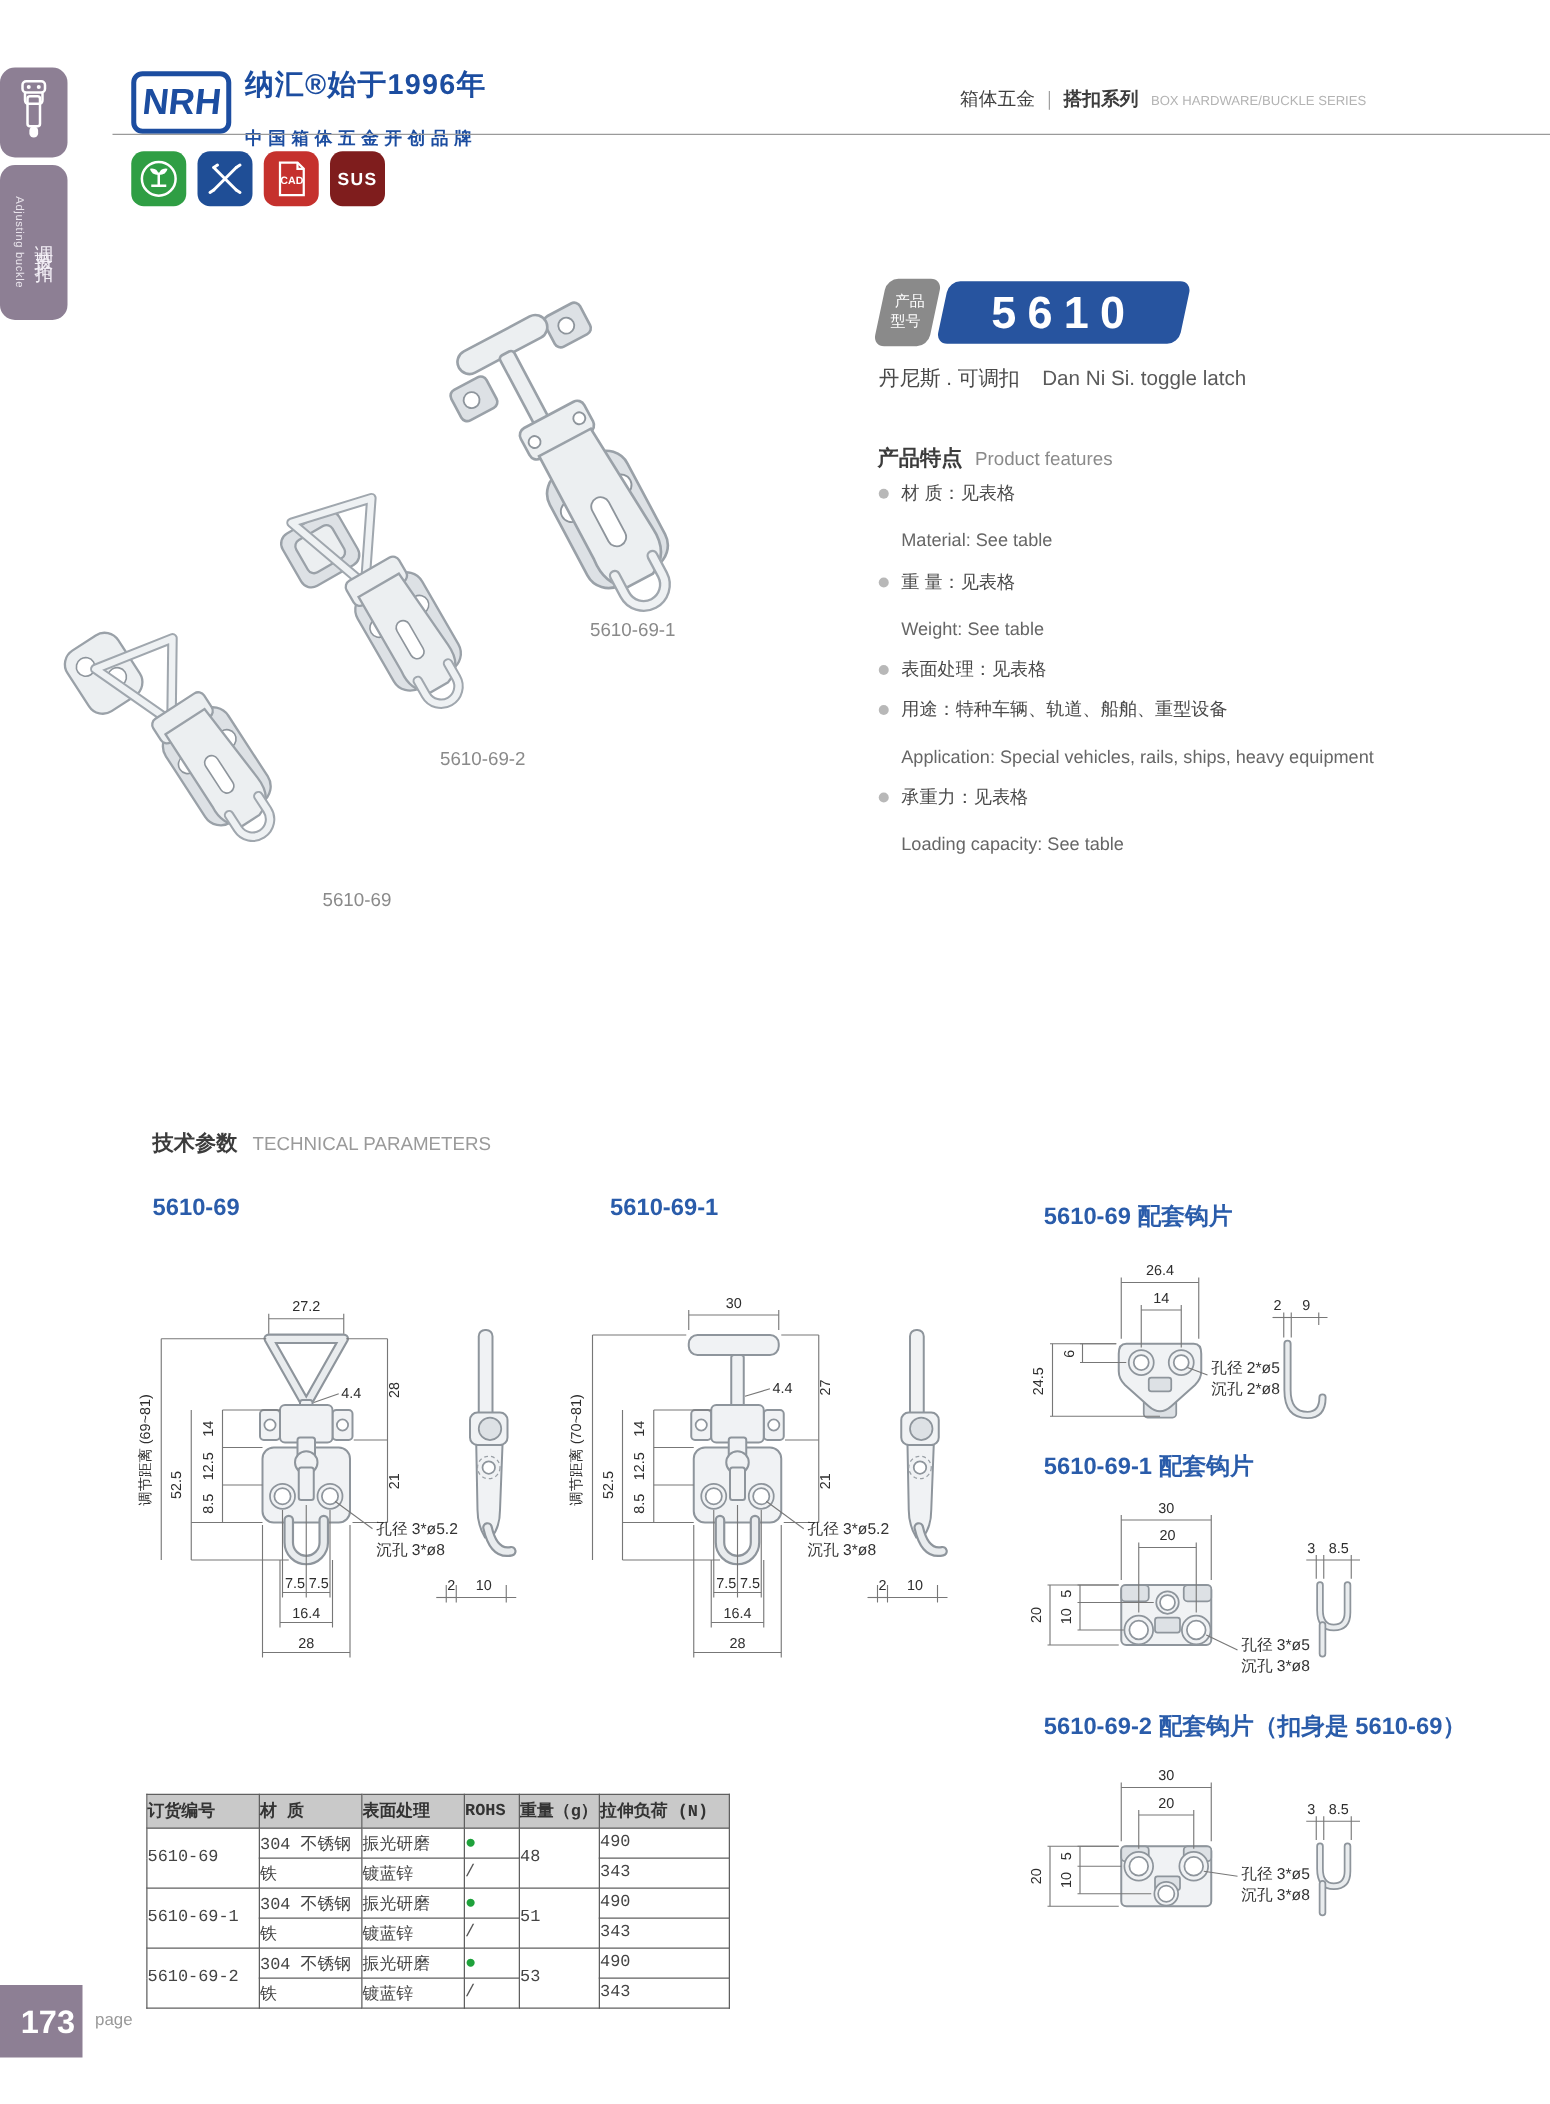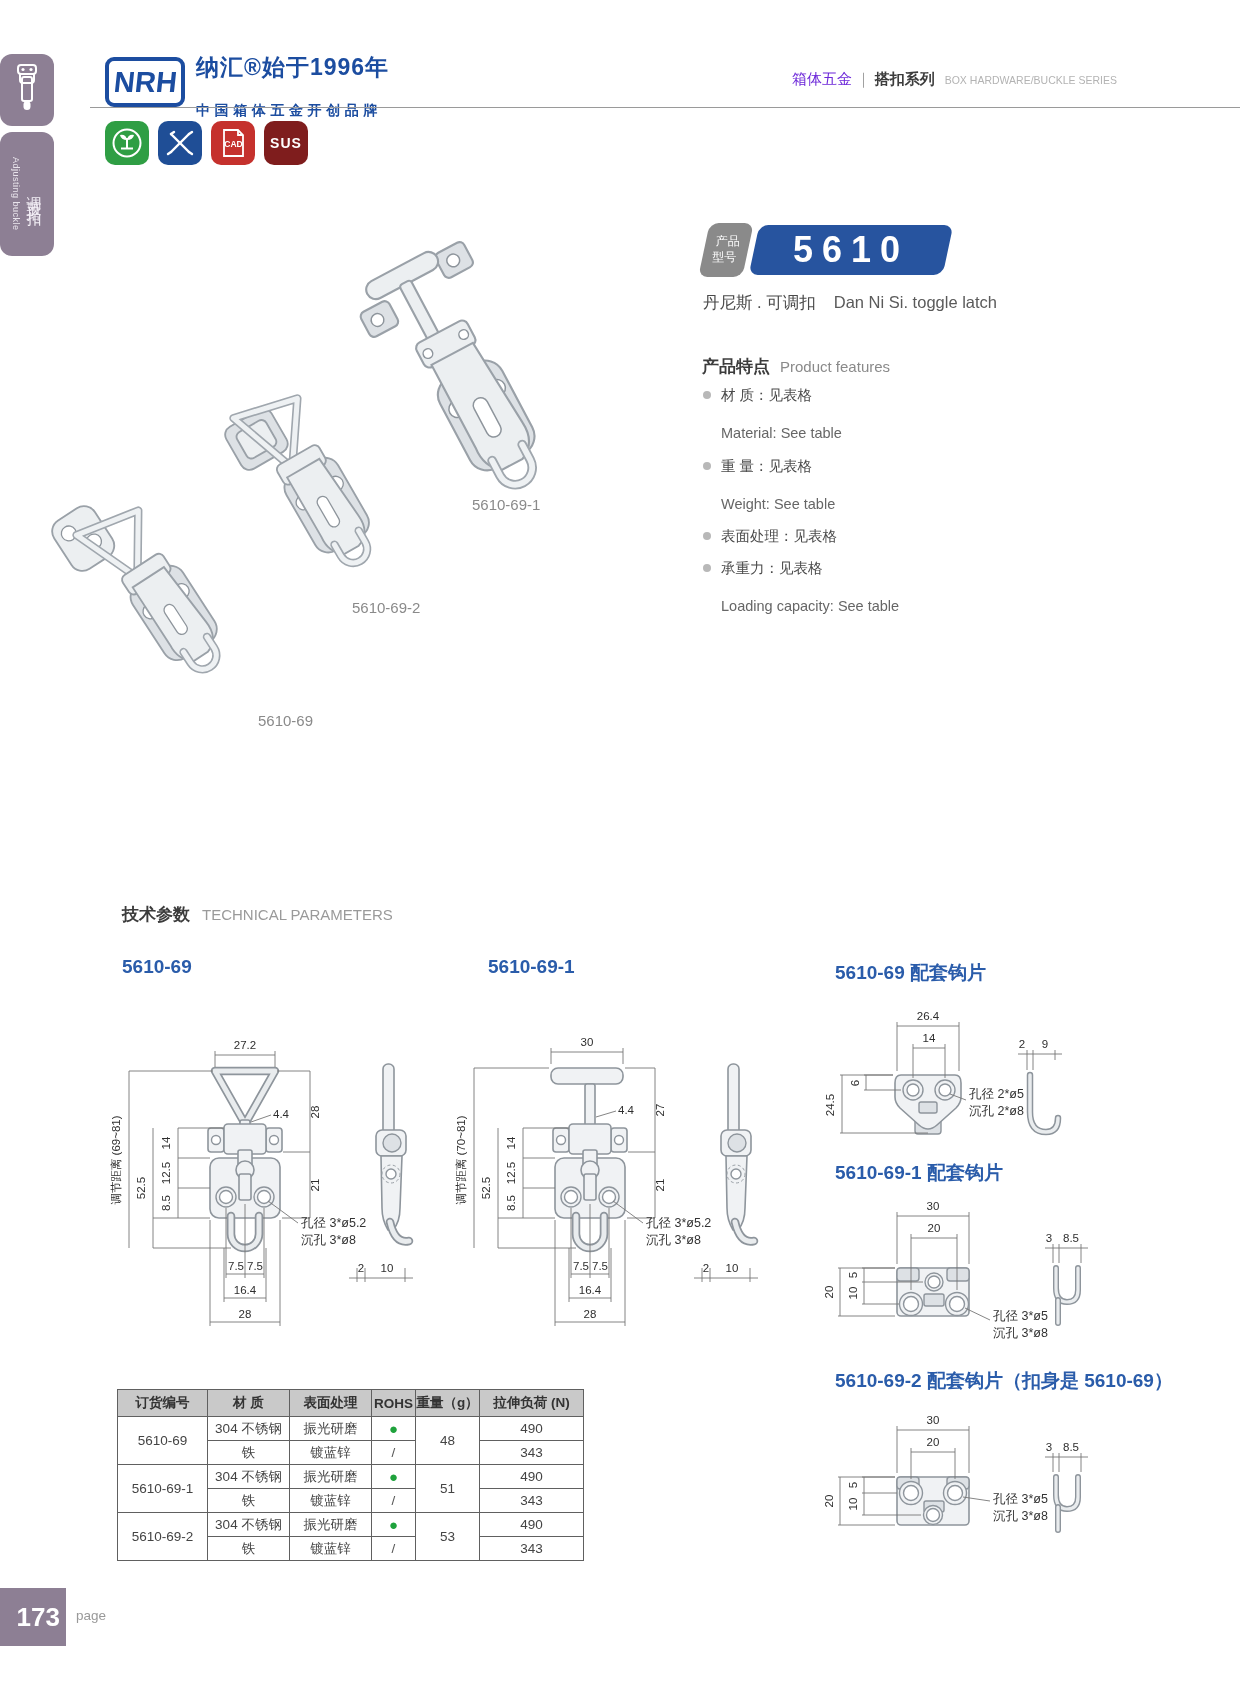--- a/index.html
+++ b/index.html
@@ -15,21 +15,21 @@
   .v-cn{writing-mode:vertical-rl;font-size:15px;color:#f3eff6;letter-spacing:5px;}
 
   
   .logo-box{position:absolute;left:105px;top:57px;width:72px;height:42px;border:4px solid #1c4da0;
             border-radius:9px;display:flex;align-items:center;justify-content:center;}
   .logo-box span{font-size:29px;font-weight:bold;color:#1c4da0;letter-spacing:0;transform:skewX(-6deg);}
   .brand{position:absolute;left:196px;top:52px;color:#1c4da0;}
   .brand-top{font-size:23px;font-weight:bold;letter-spacing:1px;}
   .brand-sub{font-size:14px;font-weight:bold;letter-spacing:4.6px;margin-top:19px;}
   .series{position:absolute;left:768px;top:70px;white-space:nowrap;}
-  .series .s1{font-size:15px;color:#6d28d9;margin-left:24px;}
+  .series .s1{font-size:15px;color:#404040;}
   .series .sd{font-size:15px;color:#999;margin:0 4px;}
   .series .s2{font-size:15px;color:#3d3d3d;font-weight:bold;}
   .series .s3{font-size:10.5px;color:#b3b3b3;margin-left:10px;}
   .hrule{position:absolute;left:90px;top:107px;width:1150px;border-top:1.5px solid #9a9a9a;}
 
   
   .tile{position:absolute;top:121px;width:44px;height:44px;border-radius:10px;
         display:flex;align-items:center;justify-content:center;color:#fff;}
   .tile.t1{left:105px;background:#2f9e44;}
   .tile.t2{left:158px;background:#1f4e96;}
@@ -81,22 +81,22 @@
   .dashc{fill:none;stroke:#9aa0a6;stroke-width:1;stroke-dasharray:3 2.5;}
   .dim{font-size:11.5px;fill:#2e2e2e;text-anchor:middle;}
   .dimc{font-size:12.5px;fill:#333;text-anchor:start;}
   
   .m1{fill:#eceff1;stroke:#9aa1a8;stroke-width:2;}
   .m2{fill:#dde1e5;stroke:#9aa1a8;stroke-width:2;}
   .mw-o{fill:none;stroke:#a0a7ae;stroke-width:9;stroke-linejoin:round;stroke-linecap:round;}
   .mw-i{fill:none;stroke:#eef1f3;stroke-width:5.5;stroke-linejoin:round;stroke-linecap:round;}
 
   
-  .spec-table{position:absolute;left:117px;top:1389px;border-collapse:collapse;text-align:center;
-              font-size:13.5px;color:#444;}
+  .spec-table{position:absolute;left:117px;top:1435px;border-collapse:collapse;text-align:left;
+              font-size:13.5px;color:#444;font-family:Liberation Mono, monospace;}
   .spec-table th,.spec-table td{border:1.5px solid #606060;padding:0;}
   .spec-table th{background:#c9c9c9;color:#333;font-weight:bold;height:26px;}
   .spec-table td{height:23px;}
   .rohs-pass{color:#1fa23c;font-size:15px;}
   .rohs-slash{color:#555;}
 
   
   .footer-block{position:absolute;left:0;top:1588px;width:66px;height:58px;background:#8d7f94;
                 display:flex;align-items:center;justify-content:flex-end;}
   .footer-block div{color:#fff;font-size:26px;font-weight:bold;padding-right:6px;}
@@ -246,20 +246,25 @@
       <div class="en">Material: See table</div>
       </li>
     <li>
         <span class="bullet"></span>
       <div class="cn">重  量：见表格</div>
       <div class="en">Weight: See table</div>
       </li>
     <li>
         <span class="bullet"></span>
       <div class="cn">表面处理：见表格</div>
+      </li>
+    <li>
+        <span class="bullet"></span>
+      <div class="cn">用途：特种车辆、轨道、船舶、重型设备</div>
+      <div class="en" style="max-width:440px;">Application: Special vehicles, rails, ships, heavy equipment</div>
       </li>
     <li>
         <span class="bullet"></span>
       <div class="cn">承重力：见表格</div>
       <div class="en">Loading capacity: See table</div>
       </li>
   </ul>
 
   <div class="tech-head">
     <span class="cn">技术参数</span><span class="en">TECHNICAL PARAMETERS</span>

